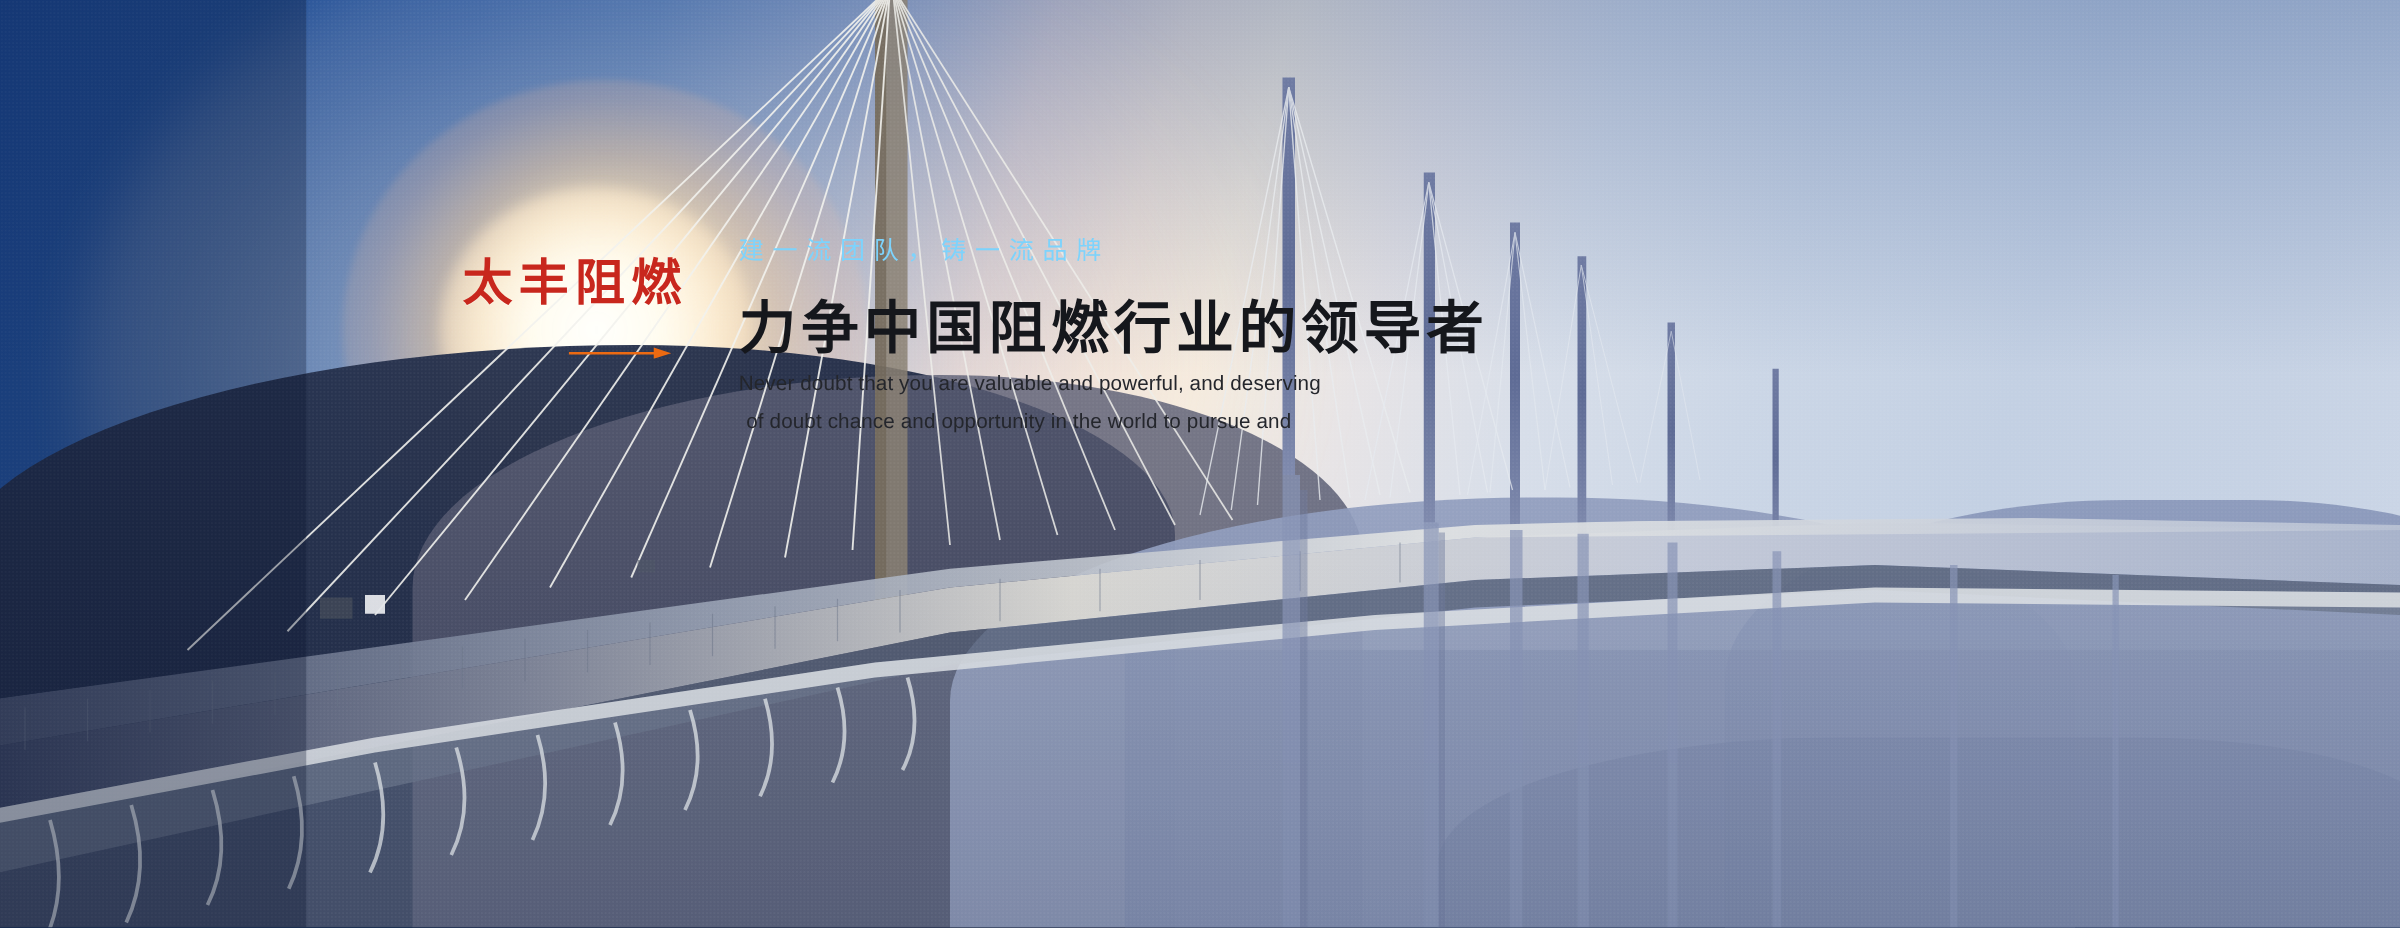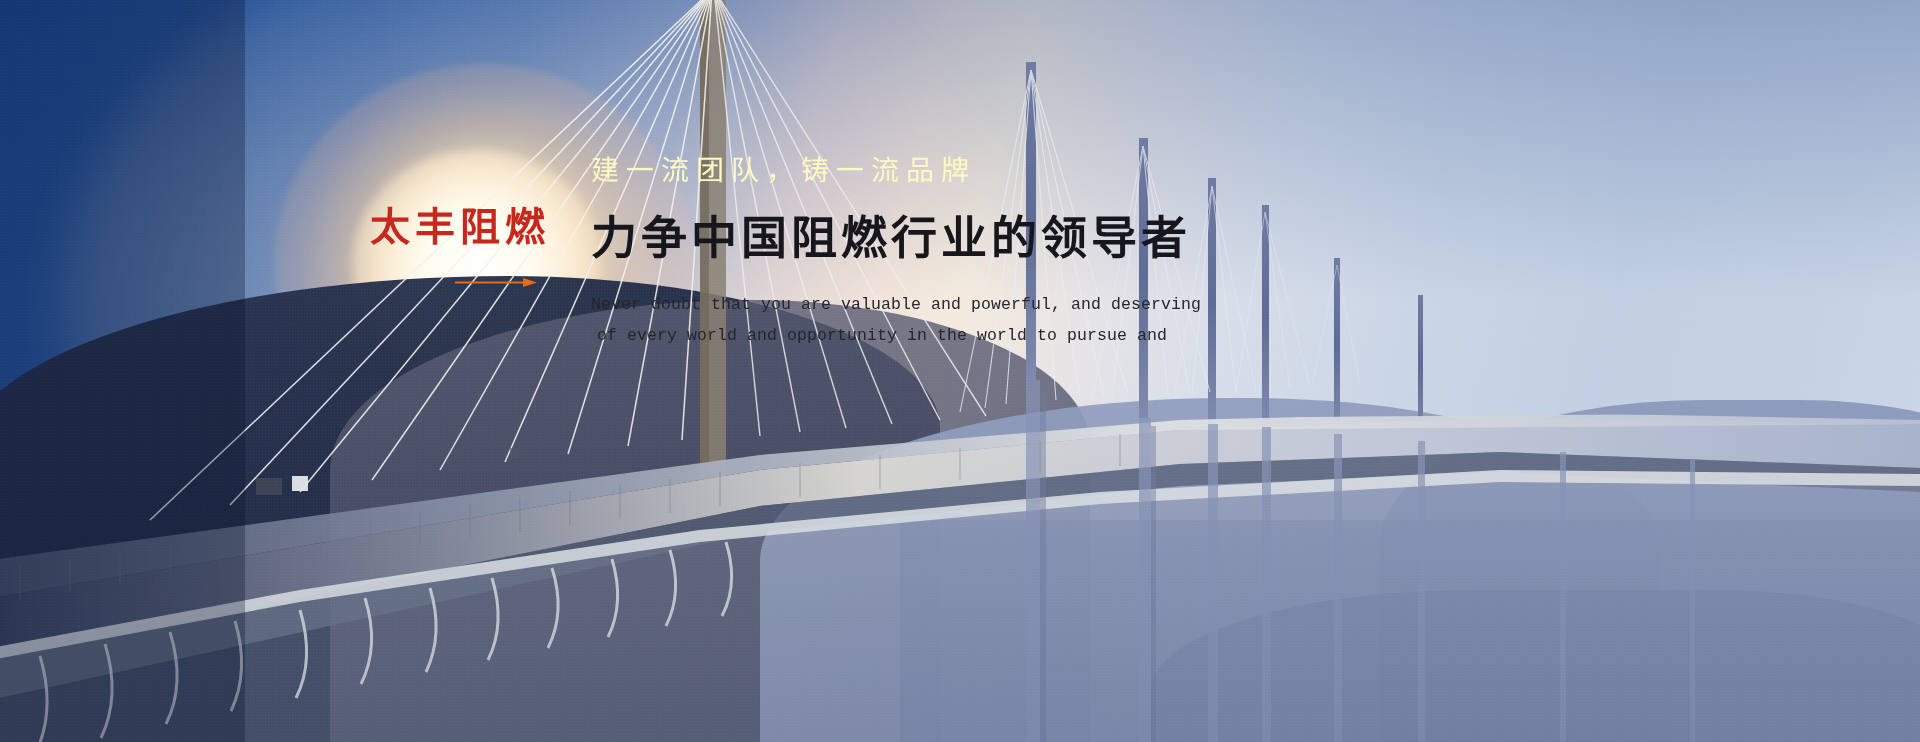--- a/index.html
+++ b/index.html
@@ -175,40 +175,40 @@
     margin-left:85px;
     width:82px; height:10px;
   }
   .logo-arrow svg{display:block}
 
   .text-block{
     position:absolute; left:591px; top:153px; width:700px;
   }
   .tagline{
     font-family:"DejaVu Sans","Liberation Sans",sans-serif;
-    font-size:28px;
+    font-size:20px;
     font-weight:400;
     letter-spacing:7px;
-    color:#fef9c3;
+    color:#7dd3fc;
     line-height:1.3;
     white-space:nowrap;
+    margin-top:34px;
   }
   .headline{
     margin-top:21px;
     font-family:"DejaVu Sans","Liberation Sans",sans-serif;
     font-size:46px;
     font-weight:700;
     letter-spacing:4px;
     color:#15171c;
     line-height:1.25;
     white-space:nowrap;
   }
   .desc{
-    margin-top:22px;
-    font-family:Liberation Mono, monospace;
+    font-family:Liberation Sans, sans-serif;
     font-size:16.5px;
     font-weight:400;
     color:#24262c;
     line-height:1.86;
     letter-spacing:.1px;
     width:470px;
   }
   .desc-line{white-space:nowrap;}
   .desc-line.indent{padding-left:6px;}
 </style>
@@ -413,18 +413,18 @@
       </div>
     </div>
 
     <div class="text-block">
       <div class="tagline">建一流团队，铸一流品牌</div>
 
       <div class="headline">力争中国阻燃行业的领导者</div>
 
       <div class="desc">
         <div class="desc-line">Never doubt that you are valuable and powerful, and deserving</div>
-        <div class="desc-line indent"> of every world and opportunity in the world to pursue and</div>
+        <div class="desc-line indent"> of doubt chance and opportunity in the world to pursue and</div>
       </div>
     </div>
 
   </div>
 </div>
 
 </body></html>

